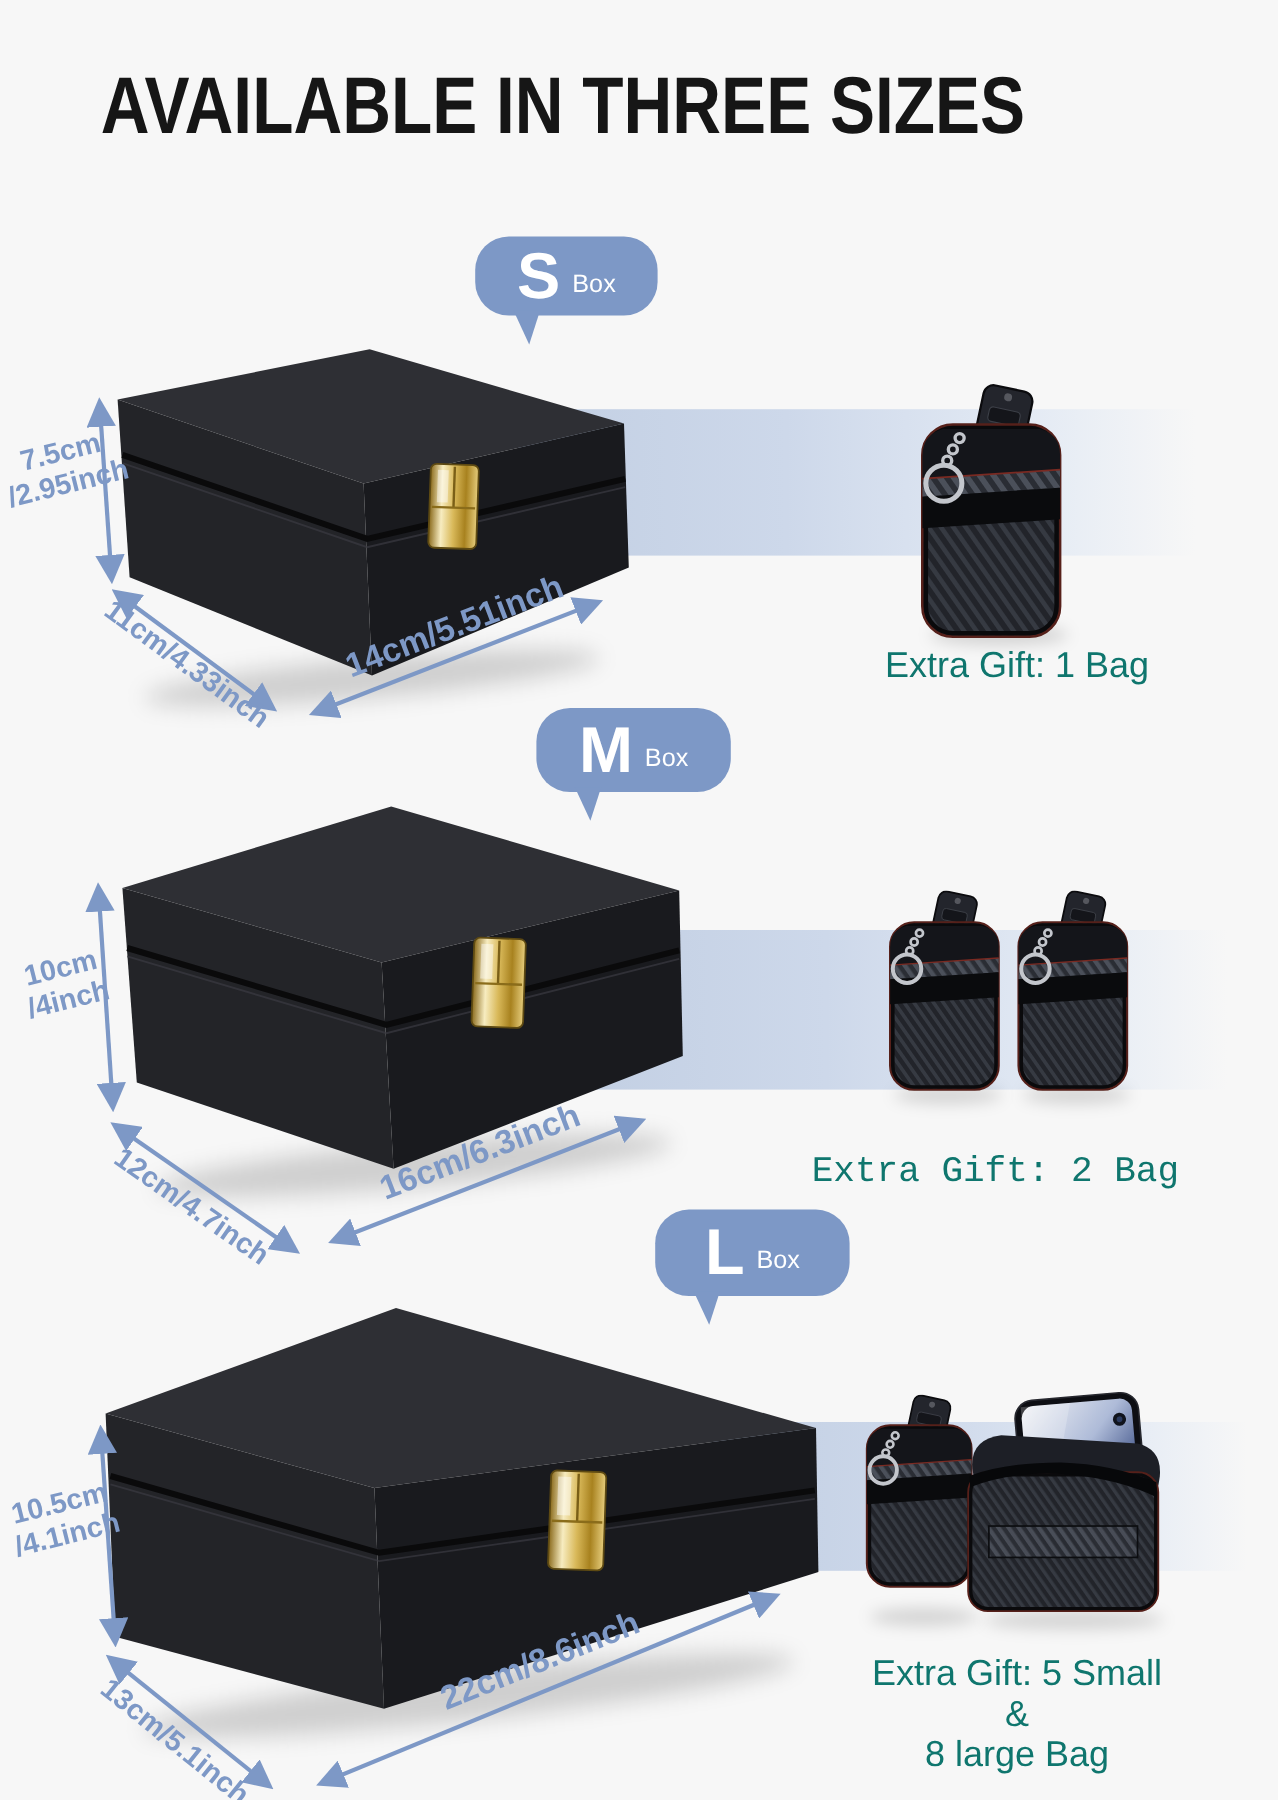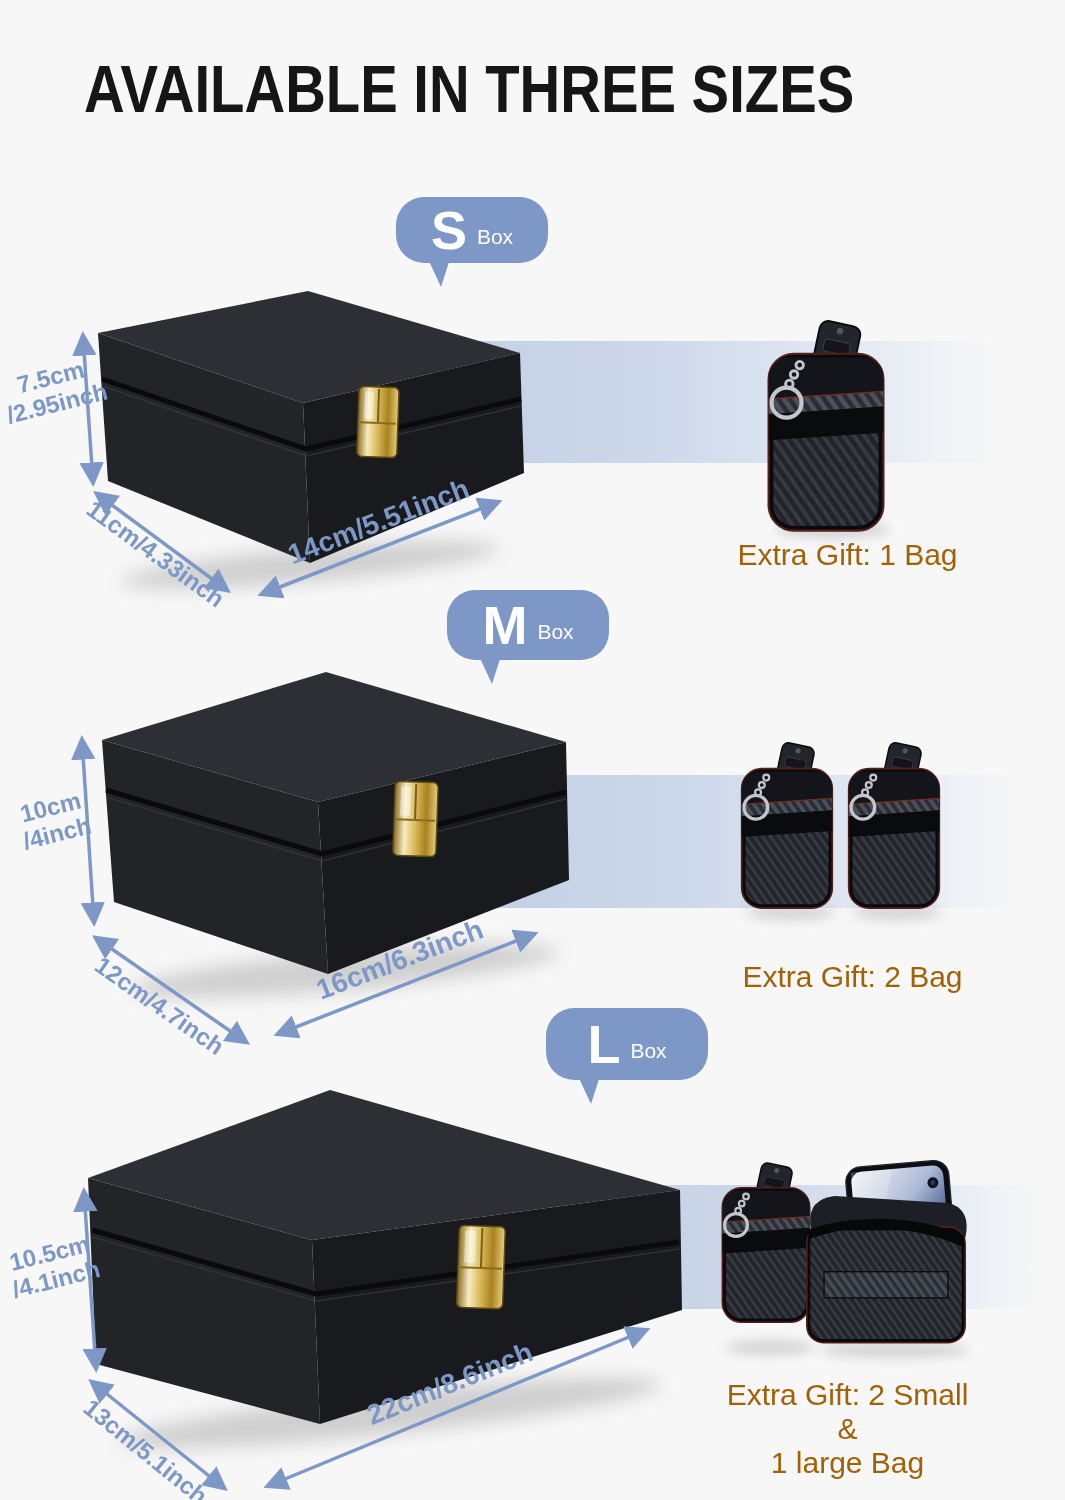--- a/index.html
+++ b/index.html
@@ -53,24 +53,24 @@
   .dim-h-m{left:4px;top:794px;width:100px;transform:rotate(-14deg);}
   .dim-h-l{left:-4px;top:1240px;width:114px;transform:rotate(-14deg);}
   .dim-d-s{left:74px;top:540px;transform:rotate(36deg);}
   .dim-w-s{left:283px;top:506px;transform:rotate(-21deg);font-size:28px;}
   .dim-d-m{left:84px;top:992px;transform:rotate(35deg);}
   .dim-w-m{left:312px;top:944px;transform:rotate(-21deg);font-size:28px;}
   .dim-d-l{left:70px;top:1438px;transform:rotate(39deg);}
   .dim-w-l{left:362px;top:1368px;transform:rotate(-22deg);font-size:28px;}
 
   .gift{
-    position:absolute;color:#a16207;font-size:30px;text-align:center;line-height:34px;
+    position:absolute;color:#0f766e;font-size:30px;text-align:center;line-height:34px;
   }
   .gift-s{left:690px;top:538px;width:315px;}
-  .gift-m{left:695px;top:960px;width:315px;}
+  .gift-m{left:672px;top:960px;width:315px;font-family:Liberation Mono, monospace;}
   .gift-l{left:690px;top:1378px;width:315px;}
 
   .shadow{position:absolute;border-radius:50%;background:rgba(0,0,0,0.16);filter:blur(9px);}
   .shadow-box-s{left:120px;top:548px;width:380px;height:34px;transform:rotate(-5deg);}
   .shadow-box-m{left:130px;top:952px;width:430px;height:38px;transform:rotate(-5deg);}
   .shadow-box-l{left:118px;top:1392px;width:545px;height:42px;transform:rotate(-6deg);}
   .shadow-bag{background:rgba(0,0,0,0.14);filter:blur(6px);}
 </style>
 </head>
 <body>
@@ -332,18 +332,18 @@
     <path d="M15 95 Q12 60 50 55 L215 65 Q245 72 242 105 L238 130 L18 115 Z" fill="#1d1f26"></path>
     <path d="M18 115 L238 130" stroke="#0a0a0c" stroke-width="3"></path>
     <rect x="10" y="100" width="230" height="168" rx="24" fill="url(#carbon)" stroke="#56201a" stroke-width="2.5"></rect>
     <rect x="13" y="103" width="224" height="162" rx="21" fill="none" stroke="#0a0a0c" stroke-width="4"></rect>
     <path d="M12 118 Q65 98 125 102 Q190 107 238 130 L238 112 Q185 90 122 88 Q55 88 12 104 Z" fill="#07080a"></path>
     <rect x="35" y="165" width="180" height="38" fill="url(#carbonBright)" opacity="0.92"></rect>
     <rect x="35" y="165" width="180" height="38" fill="none" stroke="#0c0d10" stroke-width="2"></rect>
   </svg>
 
   <div class="gift gift-l">
-    <span class="line" style="display:block">Extra Gift: 2 Small</span>
+    <span class="line" style="display:block">Extra Gift: 5 Small</span>
     <span class="line" style="display:block">&amp;</span>
-    <span class="line" style="display:block">1 large Bag</span>
+    <span class="line" style="display:block">8 large Bag</span>
   </div>
 
 </div>
 
 </body></html>

